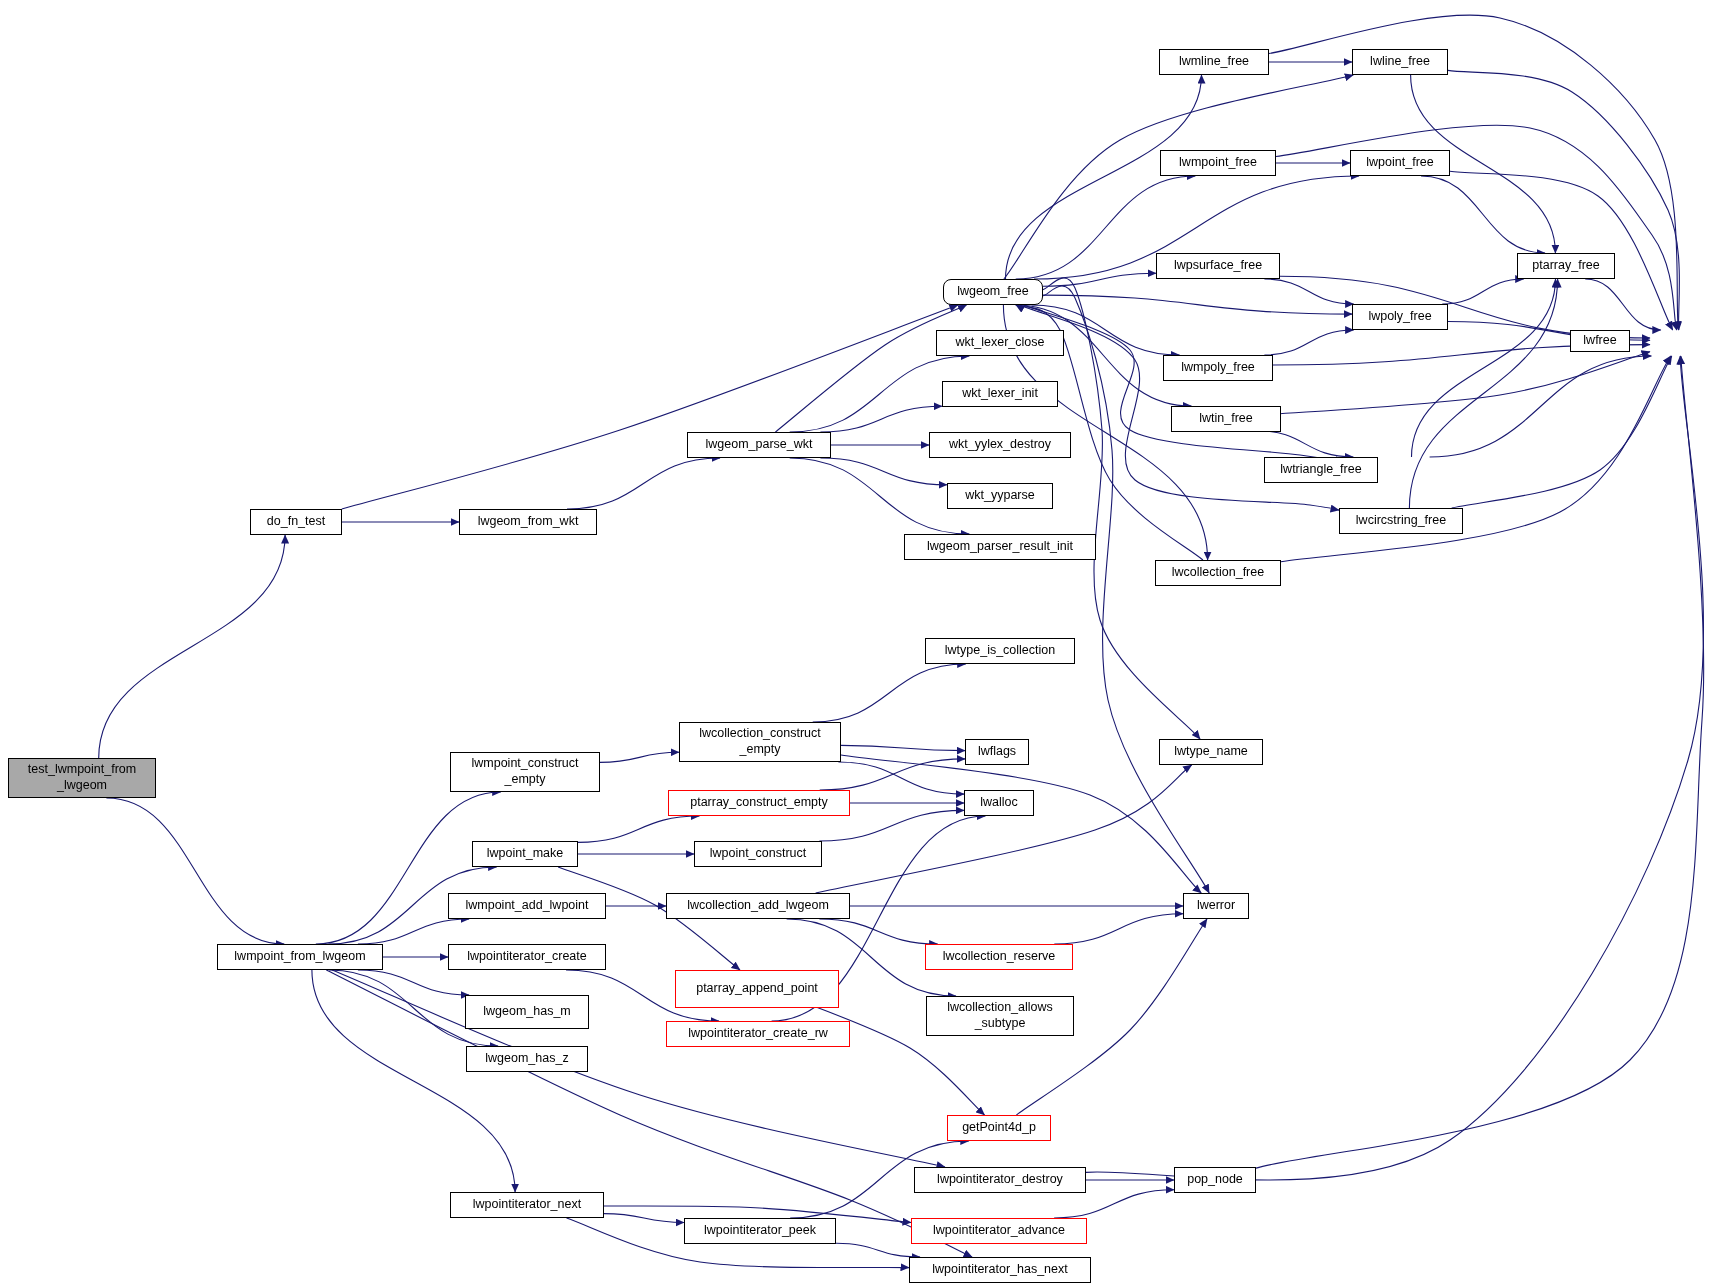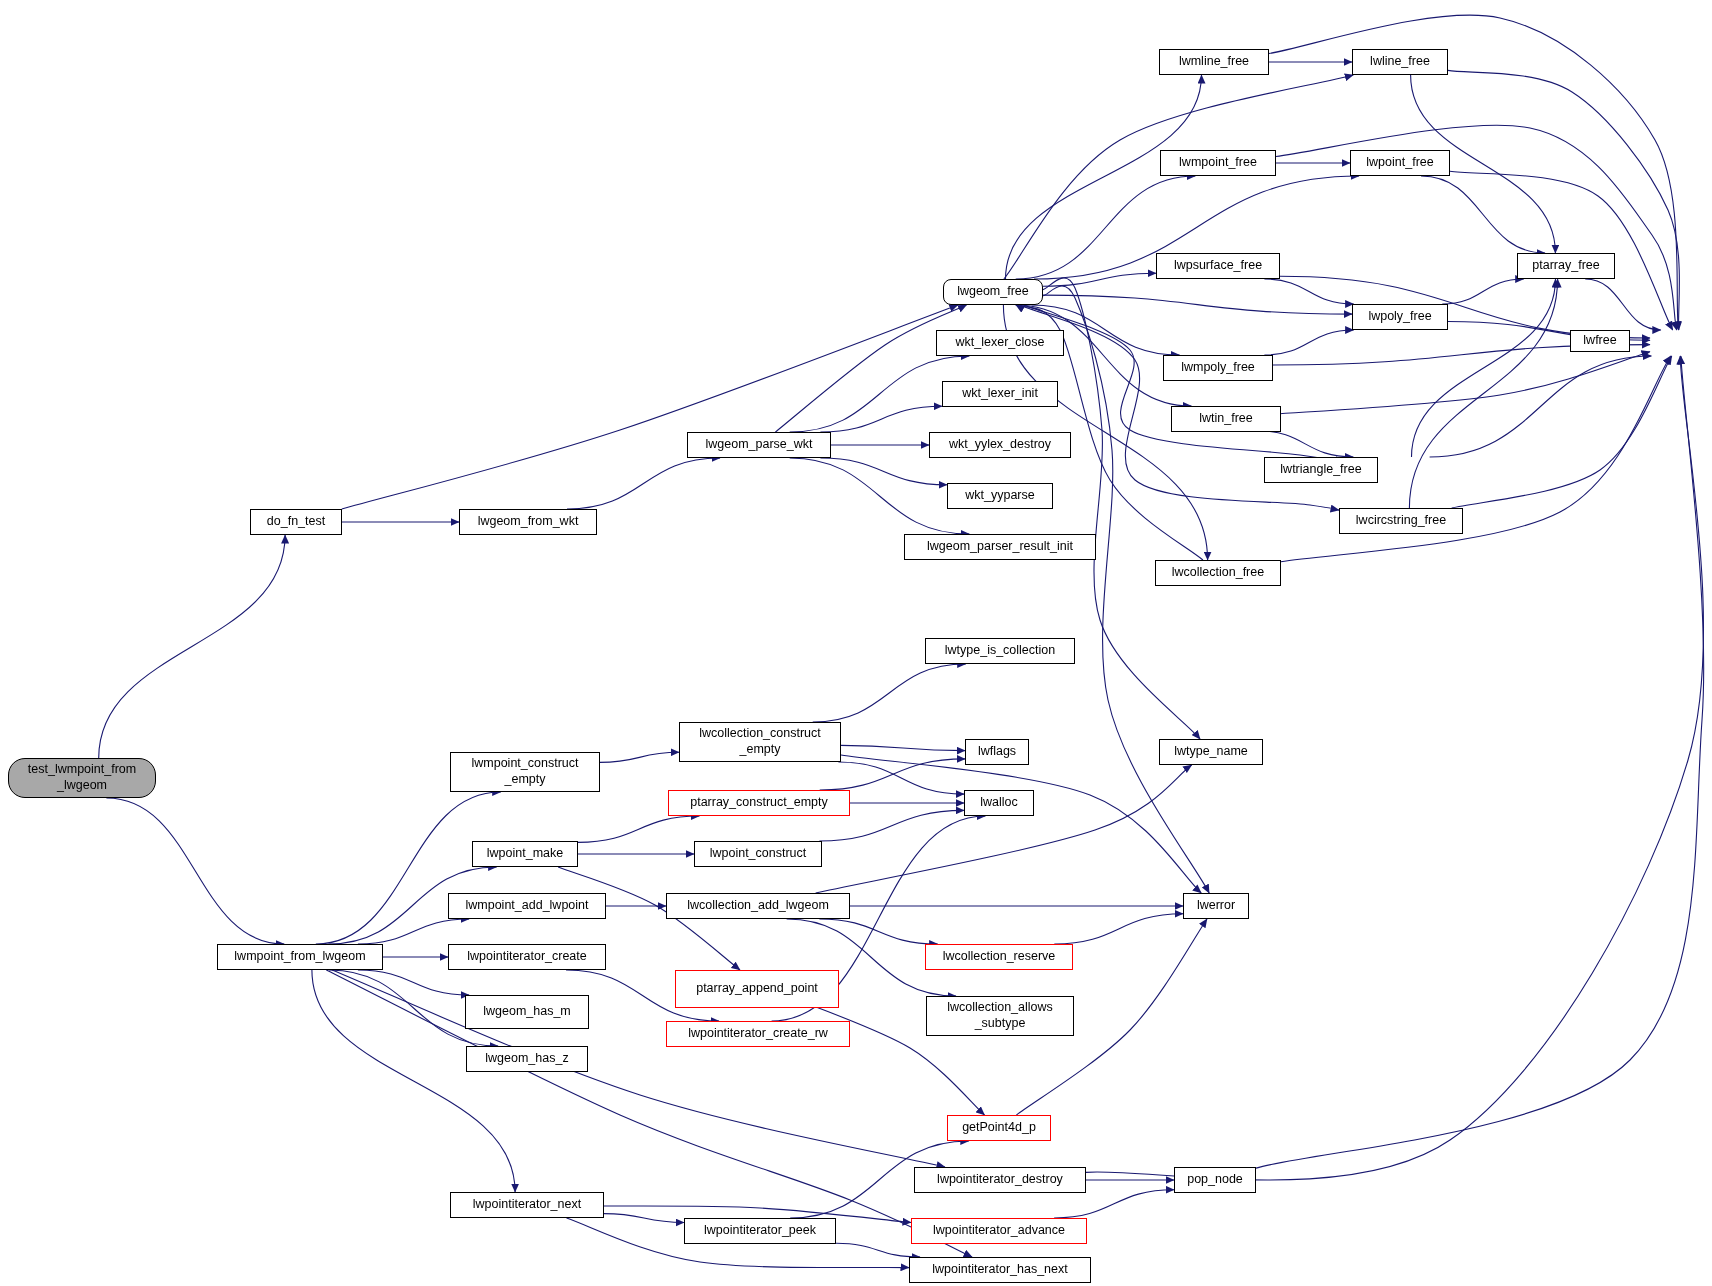--- a/index.html
+++ b/index.html
@@ -116,21 +116,21 @@
       <path d="M1086.0,1180.0 C1130.0,1180.0 1130.0,1180.0 1174.0,1180.0" class="edge" marker-end="url(#arrow)"></path>
       <path d="M1086.0,1172.4 C1146.7,1167.0 1349.7,1208.7 1450.0,1140.0 C1550.3,1071.3 1649.6,890.7 1688.0,760.0 C1726.4,629.3 1681.5,423.3 1680.2,356.0" class="edge" marker-end="url(#arrow)"></path>
       <path d="M604.0,1213.6 C644.0,1213.6 644.0,1222.5 684.0,1222.5" class="edge" marker-end="url(#arrow)"></path>
       <path d="M604.0,1206.0 C630.0,1206.3 708.8,1205.2 760.0,1208.0 C811.2,1210.8 885.8,1220.1 911.0,1222.5" class="edge" marker-end="url(#arrow)"></path>
       <path d="M566.5,1218.0 C588.7,1225.3 642.9,1253.7 700.0,1262.0 C757.1,1270.3 874.2,1266.6 909.0,1267.6" class="edge" marker-end="url(#arrow)"></path>
       <path d="M790.2,1218.0 C879.5,1218.0 879.5,1141.0 968.8,1141.0" class="edge" marker-end="url(#arrow)"></path>
       <path d="M836.0,1243.3 C878.0,1243.3 878.0,1257.0 920.0,1257.0" class="edge" marker-end="url(#arrow)"></path>
       <path d="M1054.1,1218.0 C1114.0,1218.0 1114.0,1189.7 1174.0,1189.7" class="edge" marker-end="url(#arrow)"></path>
       <path d="M1256.0,1168.1 C1318.3,1150.1 1555.7,1134.7 1630.0,1060.0 C1704.3,985.3 1693.5,837.3 1702.0,720.0 C1710.5,602.7 1684.3,416.7 1680.8,356.0" class="edge" marker-end="url(#arrow)"></path>
     </svg>
-<div class="node selected" style="left: 8px; top: 758px; width: 148px; height: 40px; border-radius: 17px;">
+<div class="node selected" style="left: 8px; top: 758px; width: 148px; height: 40px;">
       <span>test_lwmpoint_from
 _lwgeom</span>
     </div>
     <div class="node" style="left: 250px; top: 509px; width: 92px; height: 26px;">
       <span>do_fn_test</span>
     </div>
     <div class="node" style="left: 459px; top: 509px; width: 138px; height: 26px;">
       <span>lwgeom_from_wkt</span>
     </div>
     <div class="node" style="left: 687px; top: 432px; width: 144px; height: 26px;">

